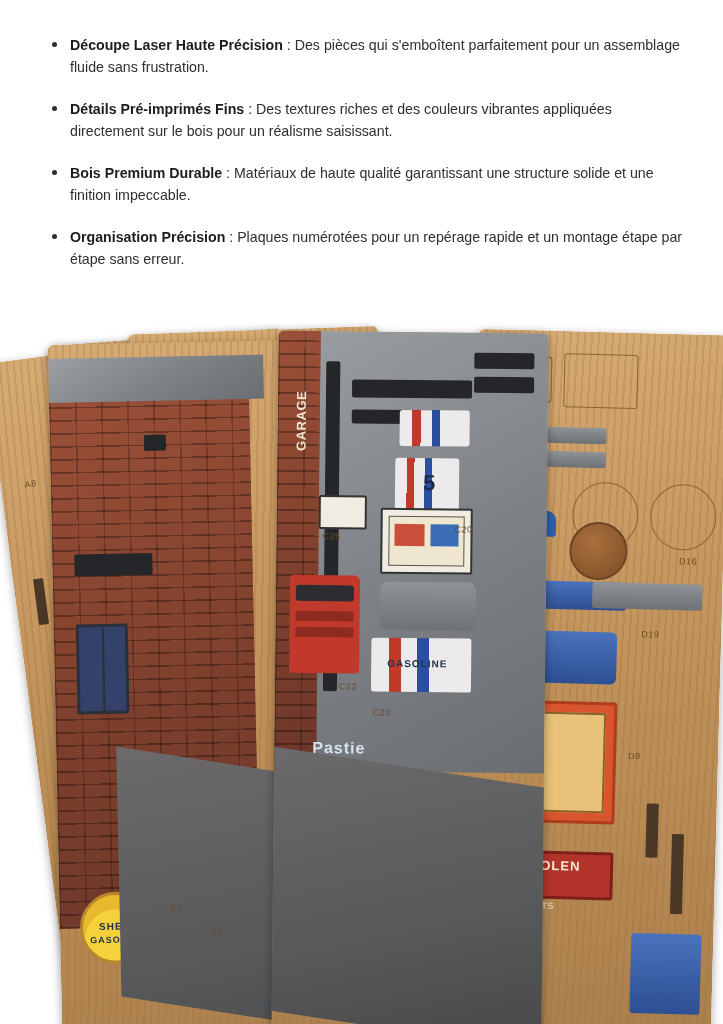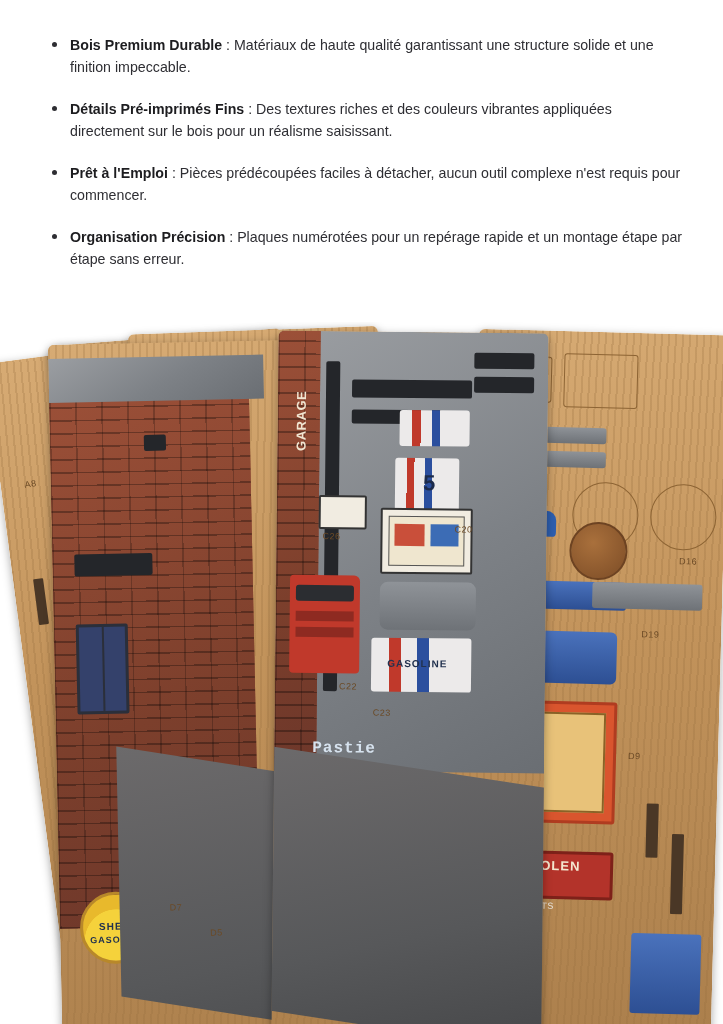--- a/index.html
+++ b/index.html
@@ -275,27 +275,27 @@
     border-radius: 4px 10px 4px 4px;
   }
 </style>
 </head>
 <body>
 
 <div class="page">
 
   <ul class="features">
     <li>
-      <b>Bois Premium Durable</b><span> : Matériaux de haute qualité garantissant une structure solide et une finition impeccable.</span>
+      <b>Découpe Laser Haute Précision</b><span> : Des pièces qui s'emboîtent parfaitement pour un assemblage fluide sans frustration.</span>
     </li>
     <li>
       <b>Détails Pré-imprimés Fins</b><span> : Des textures riches et des couleurs vibrantes appliquées directement sur le bois pour un réalisme saisissant.</span>
     </li>
     <li>
-      <b>Prêt à l'Emploi</b><span> : Pièces prédécoupées faciles à détacher, aucun outil complexe n'est requis pour commencer.</span>
+      <b>Bois Premium Durable</b><span> : Matériaux de haute qualité garantissant une structure solide et une finition impeccable.</span>
     </li>
     <li>
       <b>Organisation Précision</b><span> : Plaques numérotées pour un repérage rapide et un montage étape par étape sans erreur.</span>
     </li>
   </ul>
 
   <div class="photo">
 
     <div class="sheet plywood" id="sheet4">
       <div class="cut" style="left:14px; top:26px; width:60px; height:46px;"></div>
@@ -415,20 +415,20 @@
       <div class="redcar" style="left:14px; top:244px; width:70px; height:98px;">
         <div style="position:absolute; left:6px; top:10px; width:58px; height:16px; background:#2b2d31; border-radius:3px;"></div>
         <div style="position:absolute; left:6px; top:36px; width:58px; height:10px; background:#8e2a21;"></div>
         <div style="position:absolute; left:6px; top:52px; width:58px; height:10px; background:#8e2a21;"></div>
       </div>
       <div class="lbl" style="left:64px; top:350px;">C22</div>
       <div class="lbl" style="left:98px; top:376px;">C23</div>
 
       <div class="lbl big" style="left:16px; top:120px; transform: rotate(-90deg); transform-origin: left top; color:#f1e6d2;">GARAGE</div>
 
-      <div class="pastie" style="left:38px; top:408px;font-family:Liberation Mono, monospace;">Pastie</div>
+      <div class="pastie" style="left:38px; top:408px;">Pastie</div>
 
       <div class="asphalt" style="left:-10px; top:436px; width:300px; height:264px; transform: skewY(8deg);"></div>
       <div class="lbl" style="left:178px; top:192px;">C20</div>
     </div>
 
   </div>
 </div>
 
 </body></html>

